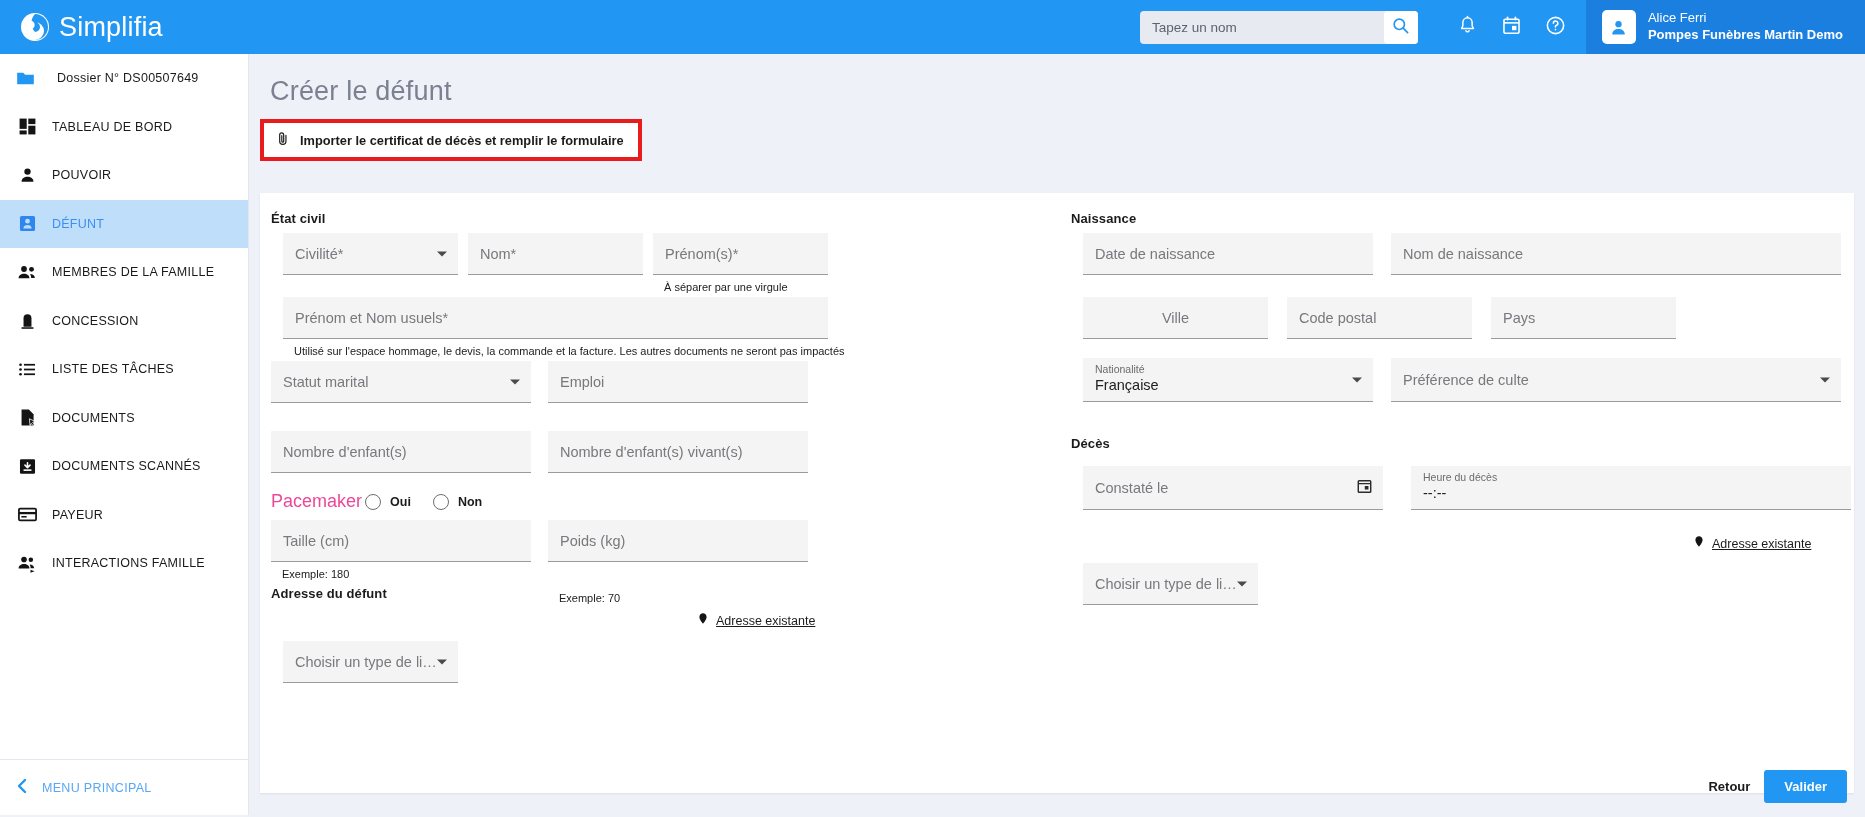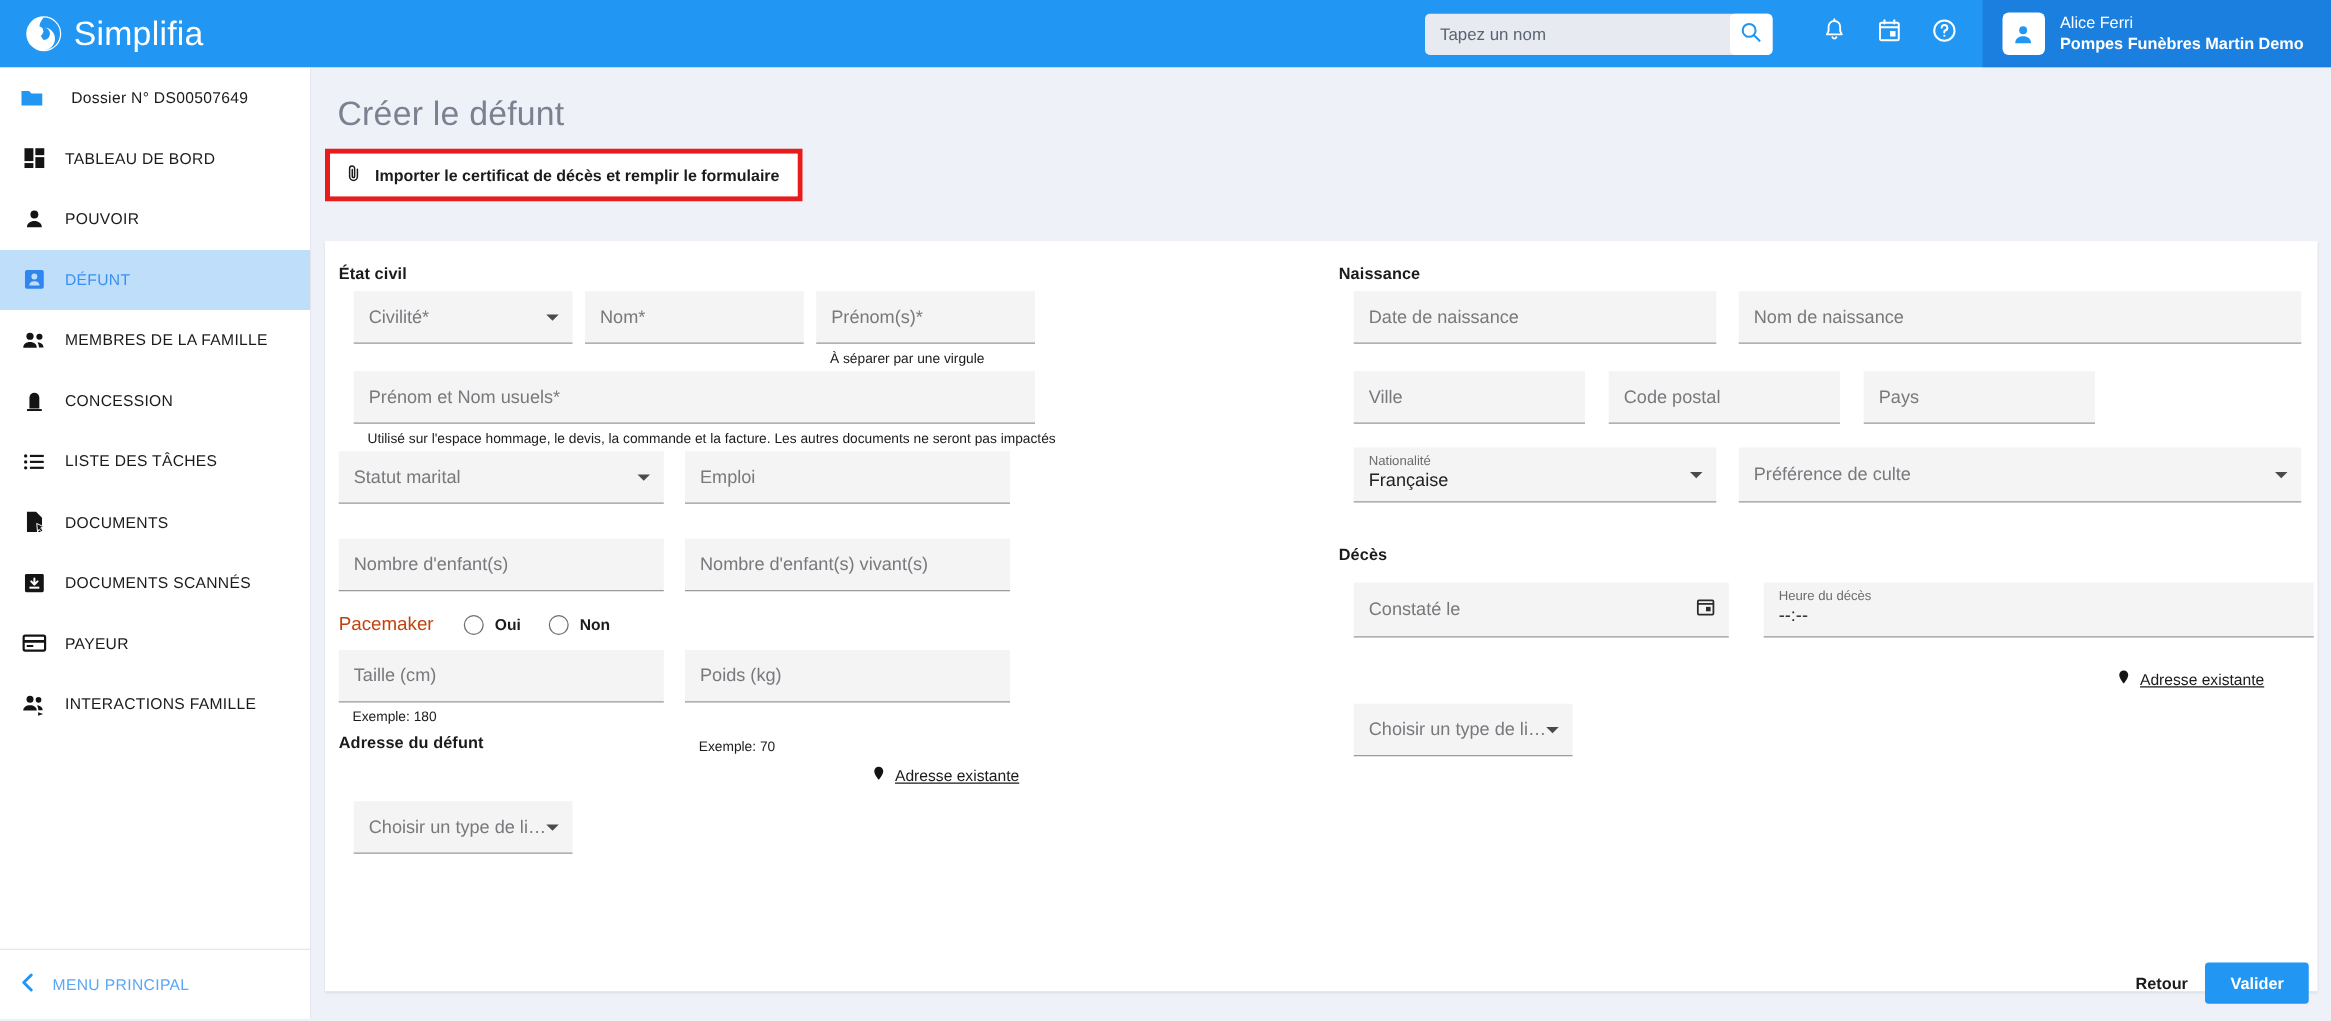--- a/index.html
+++ b/index.html
@@ -124,21 +124,21 @@
   }
   .field-val { font-size: 14.5px; color: #212121; margin-top: 11px; }
   .caret {
     position: absolute; right: 11px; top: 50%; transform: translateY(-50%);
     width: 0; height: 0; border-left: 5px solid transparent;
     border-right: 5px solid transparent; border-top: 5.5px solid #4a4a4a;
   }
   .hint { font-size: 11px; color: #1b1b1b; margin-top: 5px; padding-left: 11px; text-align: right; }
 
   .radio-row { display: flex; align-items: center; }
-  .radio-lab { font-size: 15px; color: #c2410c; margin-right: 24px; }
+  .radio-lab { font-size: 18px; color: #ec4899; margin-right: 3px; }
   .radio-o {
     width: 16px; height: 16px; border: 1.6px solid #6e6e73; border-radius: 50%;
     margin-right: 9px; cursor: pointer;
   }
   .radio-txt { font-size: 12.5px; color: #1b1b1b; margin-right: 22px; font-weight: 600;}
 
   .addr-link { display: flex; align-items: center; cursor: pointer; }
   .addr-link-txt {
     font-size: 12.5px; color: #1b1b1b; text-decoration: underline; margin-left: 7px;
   }
@@ -465,21 +465,21 @@
       <div class="section-title" style="position:absolute;top:18px;left:8px;">Naissance</div>
 
       <div class="field" style="position:absolute;top:40px;left:20px;width:290px;">
         <span class="field-ph">Date de naissance</span>
       </div>
 
       <div class="field" style="position:absolute;top:40px;left:328px;width:450px;">
         <span class="field-ph">Nom de naissance</span>
       </div>
 
-      <div class="field" style="position:absolute;top:104px;left:20px;width:185px;">
+      <div class="field" style="position:absolute;top:104px;left:20px;width:185px;justify-content:center;">
         <span class="field-ph">Ville</span>
       </div>
 
       <div class="field" style="position:absolute;top:104px;left:224px;width:185px;">
         <span class="field-ph">Code postal</span>
       </div>
 
       <div class="field" style="position:absolute;top:104px;left:428px;width:185px;">
         <span class="field-ph">Pays</span>
       </div>

